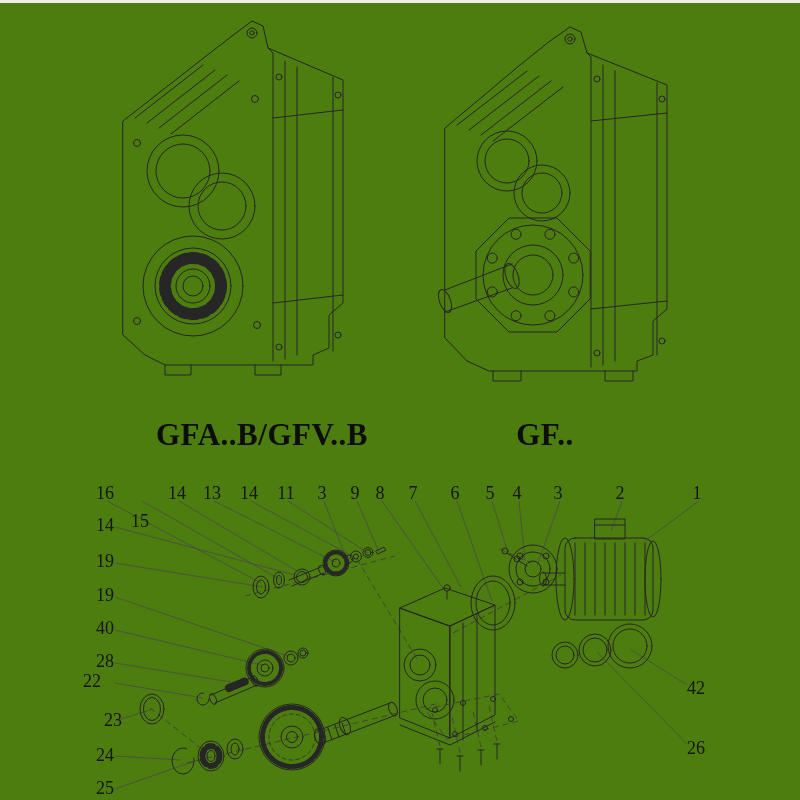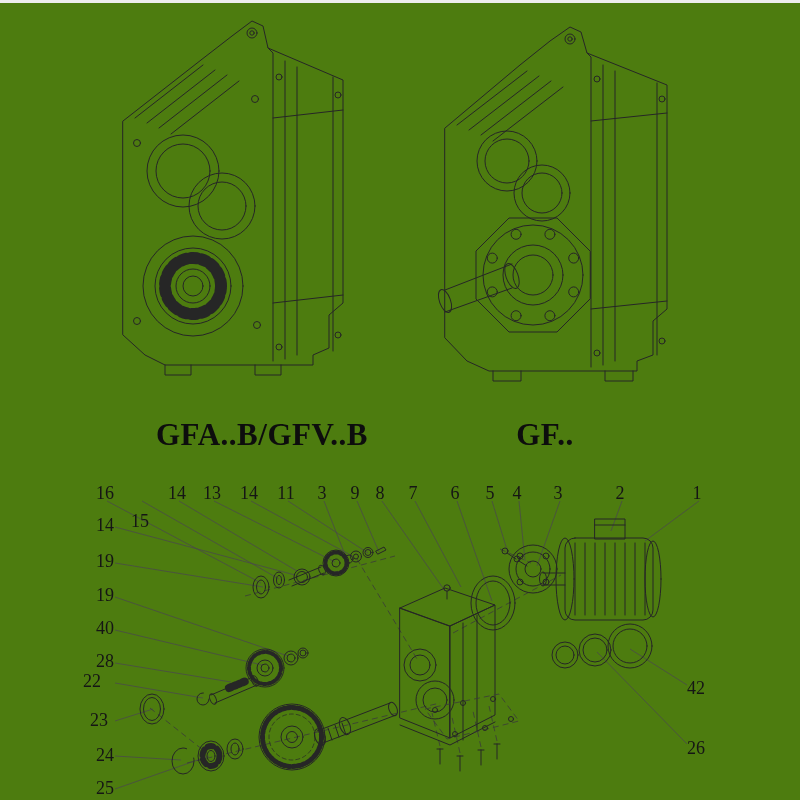--- a/index.html
+++ b/index.html
@@ -340,20 +340,20 @@
   <span class="pn" style="left:558px;top:490px">3</span>
   <span class="pn" style="left:620px;top:490px">2</span>
   <span class="pn" style="left:697px;top:490px">1</span>
 
   <span class="pn" style="left:105px;top:522px">14</span>
   <span class="pn" style="left:105px;top:558px">19</span>
   <span class="pn" style="left:105px;top:592px">19</span>
   <span class="pn" style="left:105px;top:625px">40</span>
   <span class="pn" style="left:105px;top:658px">28</span>
   <span class="pn" style="left:92px;top:678px">22</span>
-  <span class="pn" style="left:99px;top:717px">23</span>
+  <span class="pn" style="left:113px;top:717px">23</span>
   <span class="pn" style="left:105px;top:752px">24</span>
   <span class="pn" style="left:105px;top:785px">25</span>
 
   <span class="pn" style="left:696px;top:685px">42</span>
   <span class="pn" style="left:696px;top:745px">26</span>
 
 </div>
 
 </body></html>

